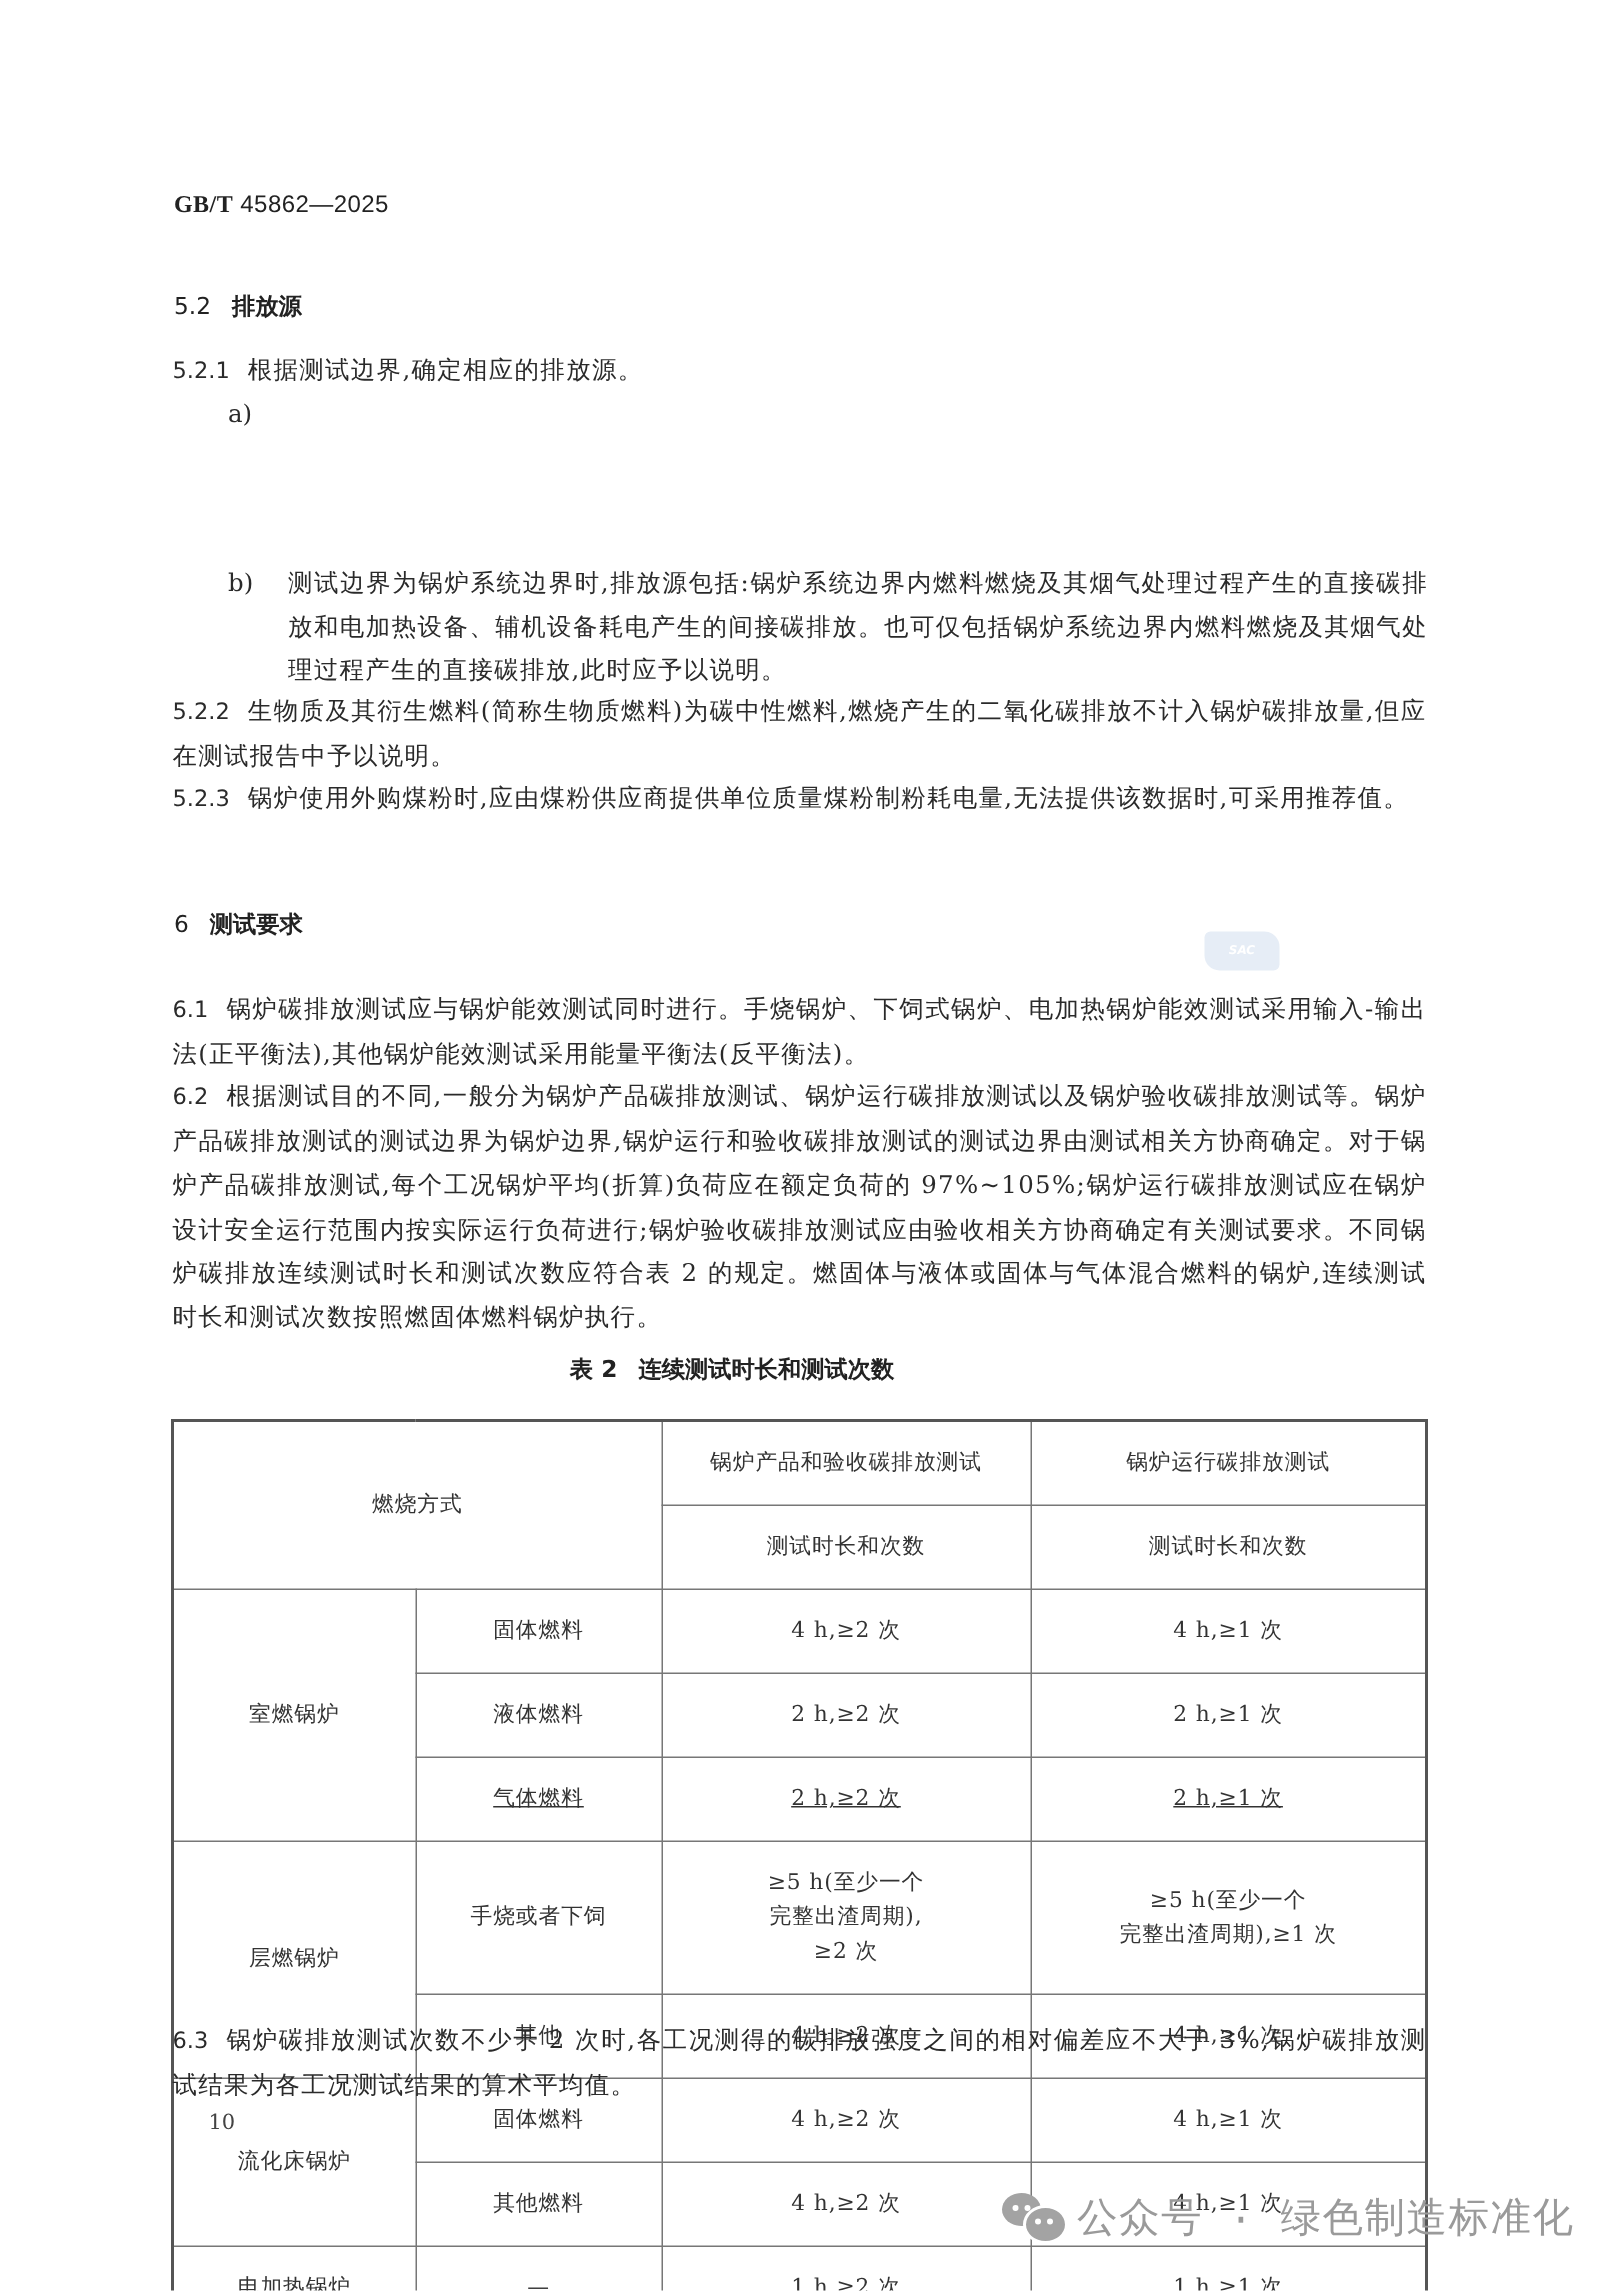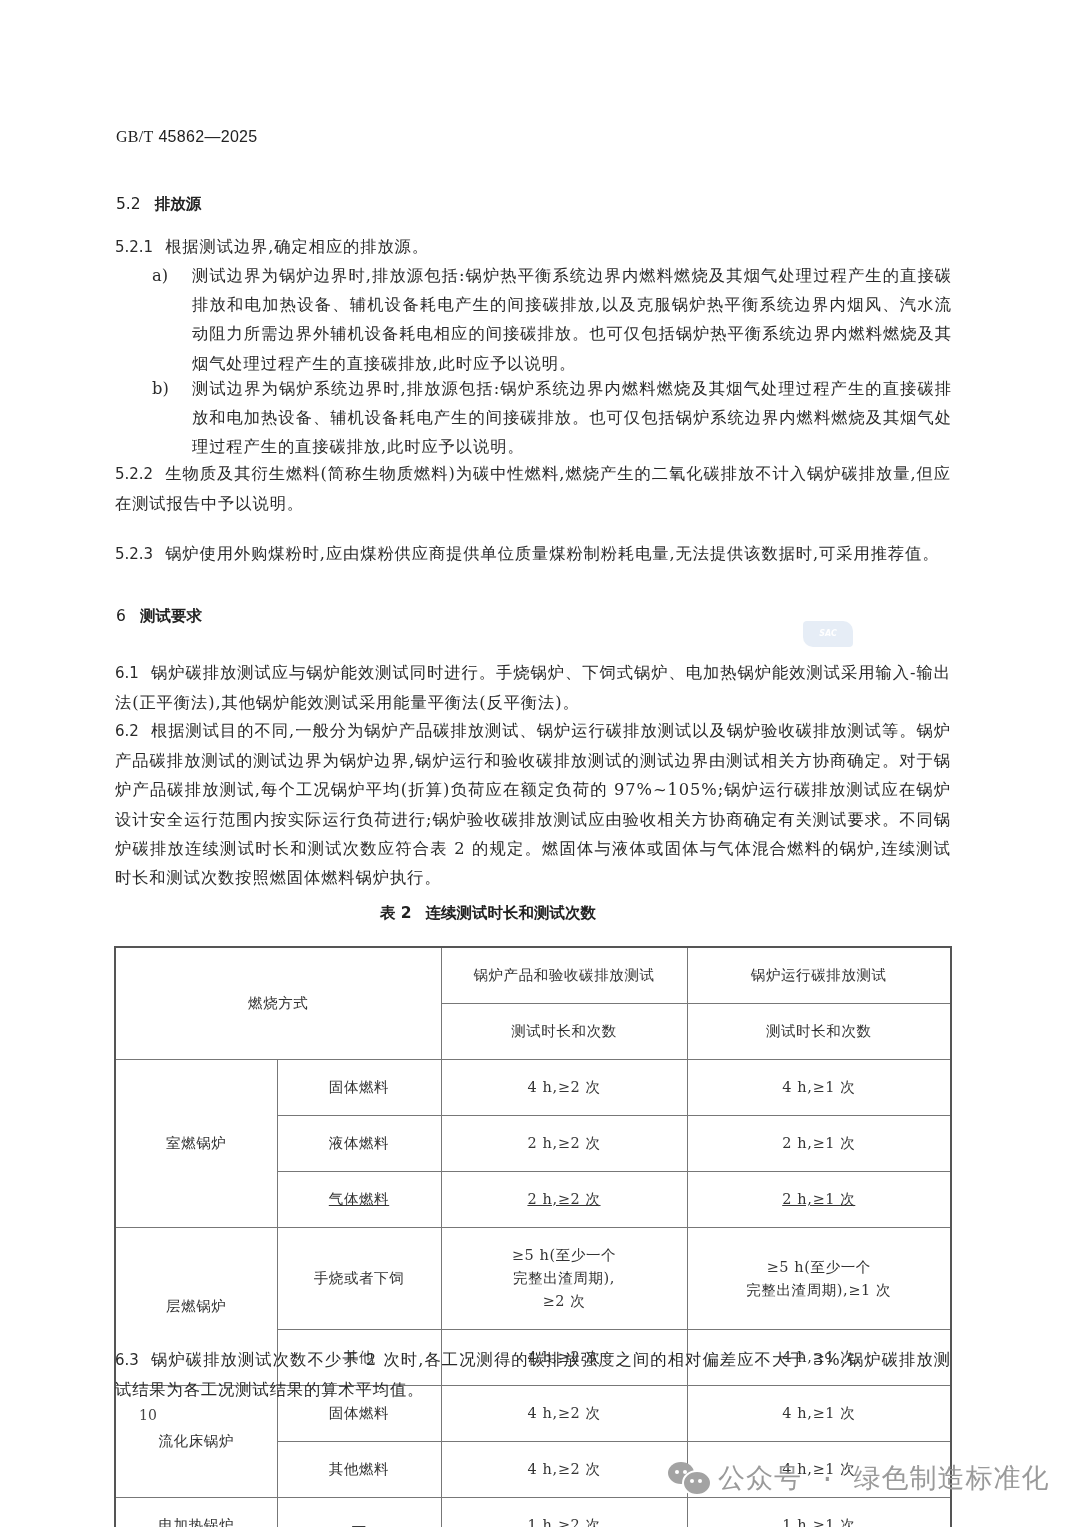--- a/index.html
+++ b/index.html
@@ -5,21 +5,21 @@
     html, body { margin: 0; padding: 0; background: #ffffff; }
     body {
       width: 1080px; height: 1527px; position: relative; overflow: hidden;
       color: #222; font-family: "DejaVu Serif", "Liberation Serif", serif;
     }
     .abs { position: absolute; }
     .std-code {
       left: 116px; top: 128px; font-size: 16px; letter-spacing: 0.3px;
       font-family: "Liberation Sans", "DejaVu Sans", sans-serif;
     }
-    .std-code b { font-family: "Liberation Serif", "DejaVu Serif", serif; font-weight: normal; }
+    .std-code b { font-family: "Liberation Serif", "DejaVu Serif", serif; font-weight: bold; }
     .heading {
       font-family: "DejaVu Sans", "Liberation Sans", sans-serif;
       font-size: 15.5px; font-weight: bold; color: #222;
     }
     .heading .num { font-weight: normal; margin-right: 14px; }
     .para {
       left: 115px; width: 836px; font-size: 16.3px; line-height: 29.2px;
       letter-spacing: 0.9px; text-align: justify; color: #2a2a2a;
     }
     .para .num {
@@ -75,32 +75,32 @@
 
 <div class="abs heading" style="left:116px; top:194px;">
   <span class="num">5.2</span><span>排放源</span>
 </div>
 
 <div class="abs para" style="top:232px;">
   <span class="num">5.2.1</span><span>根据测试边界,确定相应的排放源。</span>
 </div>
 
 <div class="abs item" style="top:261px;">
-  <span class="lbl">a)</span><span>测试边界为锅炉边界时,排放源包括:锅炉热平衡系统边界内燃料燃烧及其烟气处理过程产生的直接碳排放和电加热设备、辅机设备耗电产生的间接碳排放,以及克服锅炉热平衡系统边界内烟风、汽水流动阻力所需边界外辅机设备耗电相应的间接碳排放。也可仅包括锅炉热平衡系统边界内燃料燃烧及其烟气处理过程产生的直接碳排放,此时应予以说明。</span>
+  <span class="lbl">a)</span>
 </div>
 
 <div class="abs item" style="top:374px;">
   <span class="lbl">b)</span><span>测试边界为锅炉系统边界时,排放源包括:锅炉系统边界内燃料燃烧及其烟气处理过程产生的直接碳排放和电加热设备、辅机设备耗电产生的间接碳排放。也可仅包括锅炉系统边界内燃料燃烧及其烟气处理过程产生的直接碳排放,此时应予以说明。</span>
 </div>
 
 <div class="abs para" style="top:459px;">
   <span class="num">5.2.2</span><span>生物质及其衍生燃料(简称生物质燃料)为碳中性燃料,燃烧产生的二氧化碳排放不计入锅炉碳排放量,但应在测试报告中予以说明。</span>
 </div>
 
-<div class="abs para" style="top:517px;margin-top:22px;">
+<div class="abs para" style="top:517px;">
   <span class="num">5.2.3</span><span>锅炉使用外购煤粉时,应由煤粉供应商提供单位质量煤粉制粉耗电量,无法提供该数据时,可采用推荐值。</span>
 </div>
 
 <div class="abs heading" style="left:116px; top:606px;">
   <span class="num">6</span><span>测试要求</span>
 </div>
 
 <div class="abs sac-logo">SAC</div>
 
 <div class="abs para" style="top:658px;">

